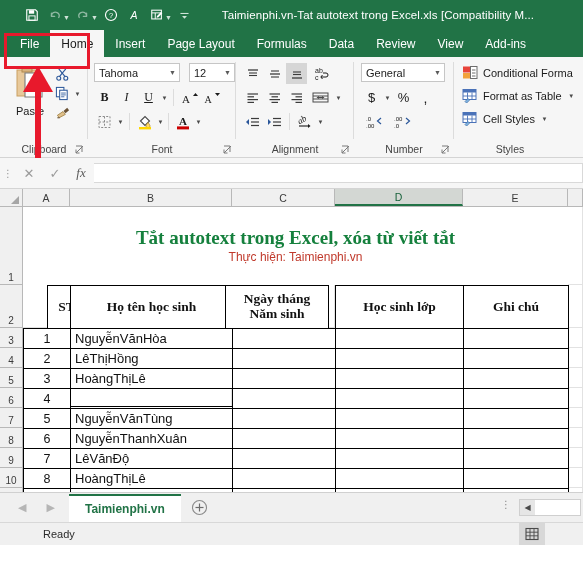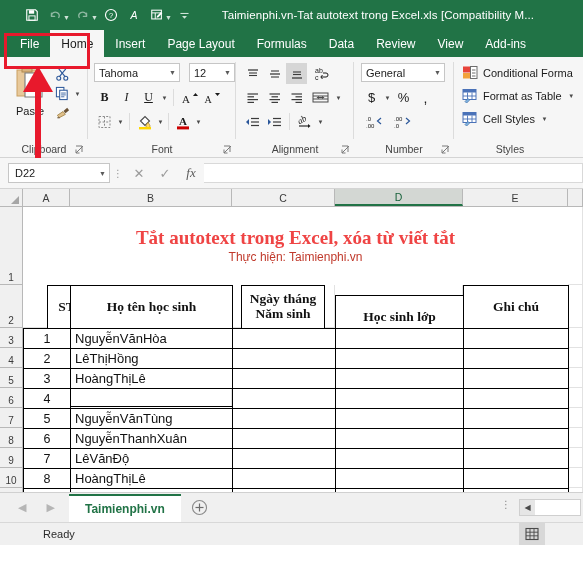--- a/index.html
+++ b/index.html
@@ -166,21 +166,21 @@
   .tbl{position:absolute;left:0;top:0;}
   .tcell{
     position:absolute;box-sizing:border-box;border:1px solid #000000;background:#ffffff;
     display:flex;align-items:center;overflow:hidden;
   }
   .tcell.noborder{border:none;}
   .title-cell{
     display:flex;flex-direction:column;align-items:center;justify-content:center;
   }
   .sheet-title{
-    font-family:"Liberation Serif",serif;font-weight:bold;font-size:19px;color:#ef4444;
+    font-family:"Liberation Serif",serif;font-weight:bold;font-size:19px;color:#15803d;
     white-space:nowrap;line-height:1.05;
   }
   .sheet-sub{
     font-size:12px;color:#c0392b;white-space:nowrap;margin-top:3px;
   }
   .hdr-cell{
     justify-content:center;text-align:center;font-family:"Liberation Serif",serif;
     font-weight:bold;font-size:13.5px;color:#111111;line-height:1.08;
     flex-direction:column;
   }
@@ -613,24 +613,20 @@
             <path d="M3 13.5 l3-3 1.6 1.6 -3 3 z" fill="#7fb3e0" stroke="#3f6fa8" stroke-width=".7"></path>
           </svg>
         <span>Cell Styles</span>
         <span class="caret">▼</span>
       </div>
       <div class="group-label" style="left:0;right:auto;width:112px;">Styles</div>
     </div>
   </div>
 
   <div class="formulabar">
-    <div class="namebox">
-      <span>D22</span>
-      <span class="cc" style="color:#5a5a5a;font-size:7px;">▼</span>
-    </div>
     <div class="fb-dots">⋮</div>
     <div class="fb-btns">
       <div class="fb-btn">✕</div>
       <div class="fb-btn">✓</div>
       <div class="fb-btn fb-fx">fx</div>
     </div>
     <div class="fb-input"></div>
   </div>
 
   <div class="gridwrap">
@@ -757,25 +753,25 @@
             <div class="sheet-title">Tắt autotext trong Excel, xóa từ viết tắt</div>
             <div class="sheet-sub">Thực hiện: Taimienphi.vn</div>
           </div>
 
           <div class="tcell hdr-cell" style="left:0;top:78px;width:48px;height:44px;margin-left:24px;">
               <span>STT</span>
             </div>
           <div class="tcell hdr-cell" style="left:47px;top:78px;width:163px;height:44px;">
               <span>Họ tên học sinh</span>
             </div>
-          <div class="tcell hdr-cell" style="left:218px;top:78px;width:84px;height:44px;align-items:center;">
+          <div class="tcell hdr-cell" style="left:202px;top:78px;width:104px;height:44px;align-items:center;">
               <span>Ngày tháng</span>
               <span>Năm sinh</span>
             </div>
-          <div class="tcell hdr-cell" style="left:312px;top:88px;width:129px;height:44px;">
+          <div class="tcell hdr-cell" style="left:312px;top:78px;width:129px;height:44px;">
               <span>Học sinh lớp</span>
             </div>
           <div class="tcell hdr-cell" style="left:440px;top:78px;width:106px;height:44px;">
               <span>Ghi chú</span>
             </div>
 
           <div class="tcell num-cell" style="left:0;top:121px;width:48px;height:21px;">1</div>
           <div class="tcell name-cell" style="left:47px;top:121px;width:163px;height:21px;">NguyễnVănHòa</div>
           <div class="tcell" style="left:209px;top:121px;width:104px;height:21px;"></div>
           <div class="tcell" style="left:312px;top:121px;width:129px;height:21px;"></div>

